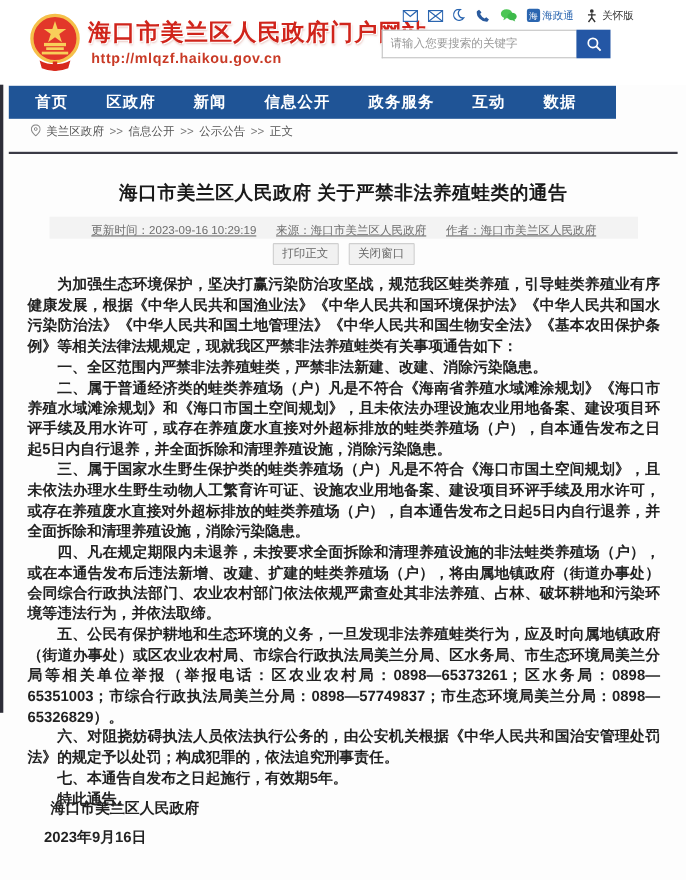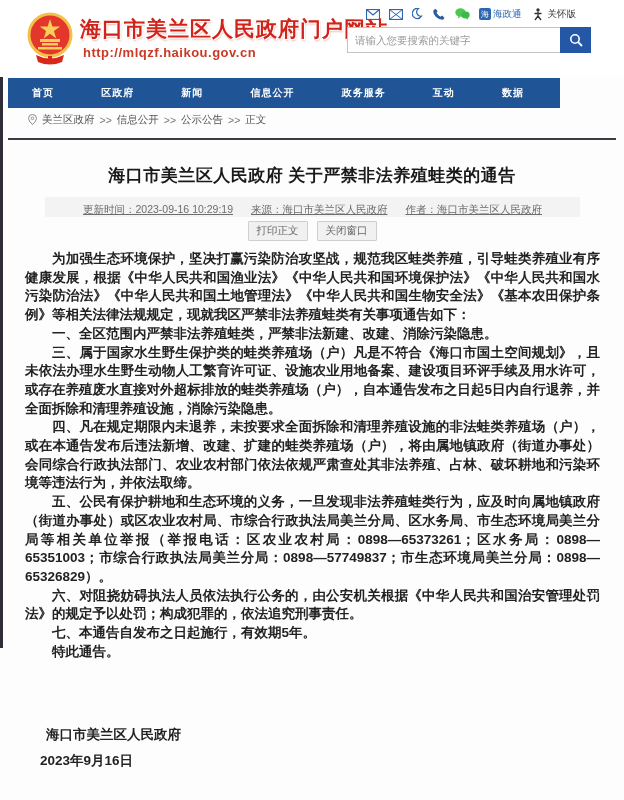--- a/index.html
+++ b/index.html
@@ -33,38 +33,38 @@
     position:absolute; left:366px; top:6px; width:170px; height:16px;
     display:flex; align-items:center; gap:9px;
   }
   .qicon { width:15px; height:13px; display:inline-flex; align-items:center; justify-content:center; }
   .qicon svg { display:block; }
   .qlink { display:inline-flex; align-items:center; gap:2px; font-size:9.5px; white-space:nowrap; }
   .qlink.blue { color:#2b66b0; }
   .qlink.dark { color:#333; }
   .hzt-badge { width:12px; height:12px; background:#2b66b0; color:#fff; border-radius:2px;
     font-size:8px; display:inline-flex; align-items:center; justify-content:center; }
-  .search-bar { position:absolute; left:347px; top:27px; width:244px; height:26px; display:flex; }
+  .search-bar { position:absolute; left:347px; top:27px; width:208px; height:26px; display:flex; }
   .search-input {
     flex:1; height:26px; border:1px solid #c3c3c3; border-right:none; background:#fff;
     font-size:10.5px; color:#333; padding:0 7px; outline:none;
     font-family:"Liberation Sans","DejaVu Sans",sans-serif;
   }
   .search-input::placeholder { color:#9a9a9a; }
   .search-btn { width:31px; height:26px; background:#2457a5; border:none; cursor:pointer;
     display:flex; align-items:center; justify-content:center; }
 
   
   .nav {
     position:absolute; left:8px; top:78px; width:552px; height:30px;
     background:#1f5496;
     display:flex; align-items:center; justify-content:space-between;
     padding:0 36px 0 24px;
   }
-  .nav-item { color:#fff; font-size:10px; font-weight:bold; letter-spacing:1px;
+  .nav-item { color:#fff; font-size:14px; font-weight:bold; letter-spacing:1px;
     white-space:nowrap; cursor:pointer; }
 
   
   .breadcrumb {
     position:absolute; left:28px; top:112px; height:16px;
     display:flex; align-items:center; gap:5px;
     font-size:10.5px; color:#555;
   }
   .crumb { cursor:pointer;font-family:Liberation Serif, serif; }
   .crumb-sep { color:#777; }
@@ -219,20 +219,21 @@
 </div>
 
 <div class="actions">
   <button class="action-btn">打印正文</button>
   <button class="action-btn">关闭窗口</button>
 </div>
 
 <div class="article-body">
   <p>为加强生态环境保护，坚决打赢污染防治攻坚战，规范我区蛙类养殖，引导蛙类养殖业有序健康发展，根据《中华人民共和国渔业法》《中华人民共和国环境保护法》《中华人民共和国水污染防治法》《中华人民共和国土地管理法》《中华人民共和国生物安全法》《基本农田保护条例》等相关法律法规规定，现就我区严禁非法养殖蛙类有关事项通告如下：</p>
   <p>一、全区范围内严禁非法养殖蛙类，严禁非法新建、改建、消除污染隐患。</p>
+  <p>二、属于普通经济类的蛙类养殖场（户）凡是不符合《海南省养殖水域滩涂规划》《海口市养殖水域滩涂规划》和《海口市国土空间规划》，且未依法办理设施农业用地备案、建设项目环评手续及用水许可，或存在养殖废水直接对外超标排放的蛙类养殖场（户），自本通告发布之日起5日内自行退养，并全面拆除和清理养殖设施，消除污染隐患。</p>
   <p>三、属于国家水生野生保护类的蛙类养殖场（户）凡是不符合《海口市国土空间规划》，且未依法办理水生野生动物人工繁育许可证、设施农业用地备案、建设项目环评手续及用水许可，或存在养殖废水直接对外超标排放的蛙类养殖场（户），自本通告发布之日起5日内自行退养，并全面拆除和清理养殖设施，消除污染隐患。</p>
   <p>四、凡在规定期限内未退养，未按要求全面拆除和清理养殖设施的非法蛙类养殖场（户），或在本通告发布后违法新增、改建、扩建的蛙类养殖场（户），将由属地镇政府（街道办事处）会同综合行政执法部门、农业农村部门依法依规严肃查处其非法养殖、占林、破坏耕地和污染环境等违法行为，并依法取缔。</p>
   <p>五、公民有保护耕地和生态环境的义务，一旦发现非法养殖蛙类行为，应及时向属地镇政府（街道办事处）或区农业农村局、市综合行政执法局美兰分局、区水务局、市生态环境局美兰分局等相关单位举报（举报电话：区农业农村局：0898—65373261；区水务局：0898—65351003；市综合行政执法局美兰分局：0898—57749837；市生态环境局美兰分局：0898—65326829）。</p>
   <p>六、对阻挠妨碍执法人员依法执行公务的，由公安机关根据《中华人民共和国治安管理处罚法》的规定予以处罚；构成犯罪的，依法追究刑事责任。</p>
   <p>七、本通告自发布之日起施行，有效期5年。</p>
   <p>特此通告。</p>
 </div>
 
 <div class="signature">
   <span class="sig-org">海口市美兰区人民政府</span>

